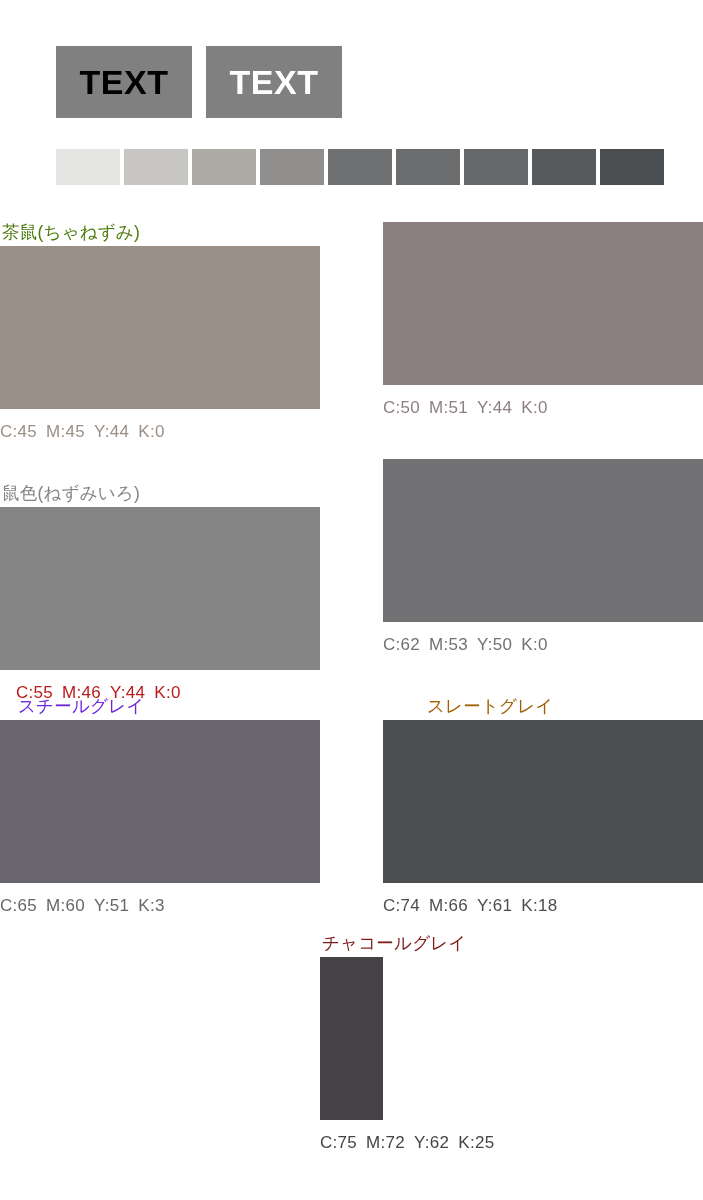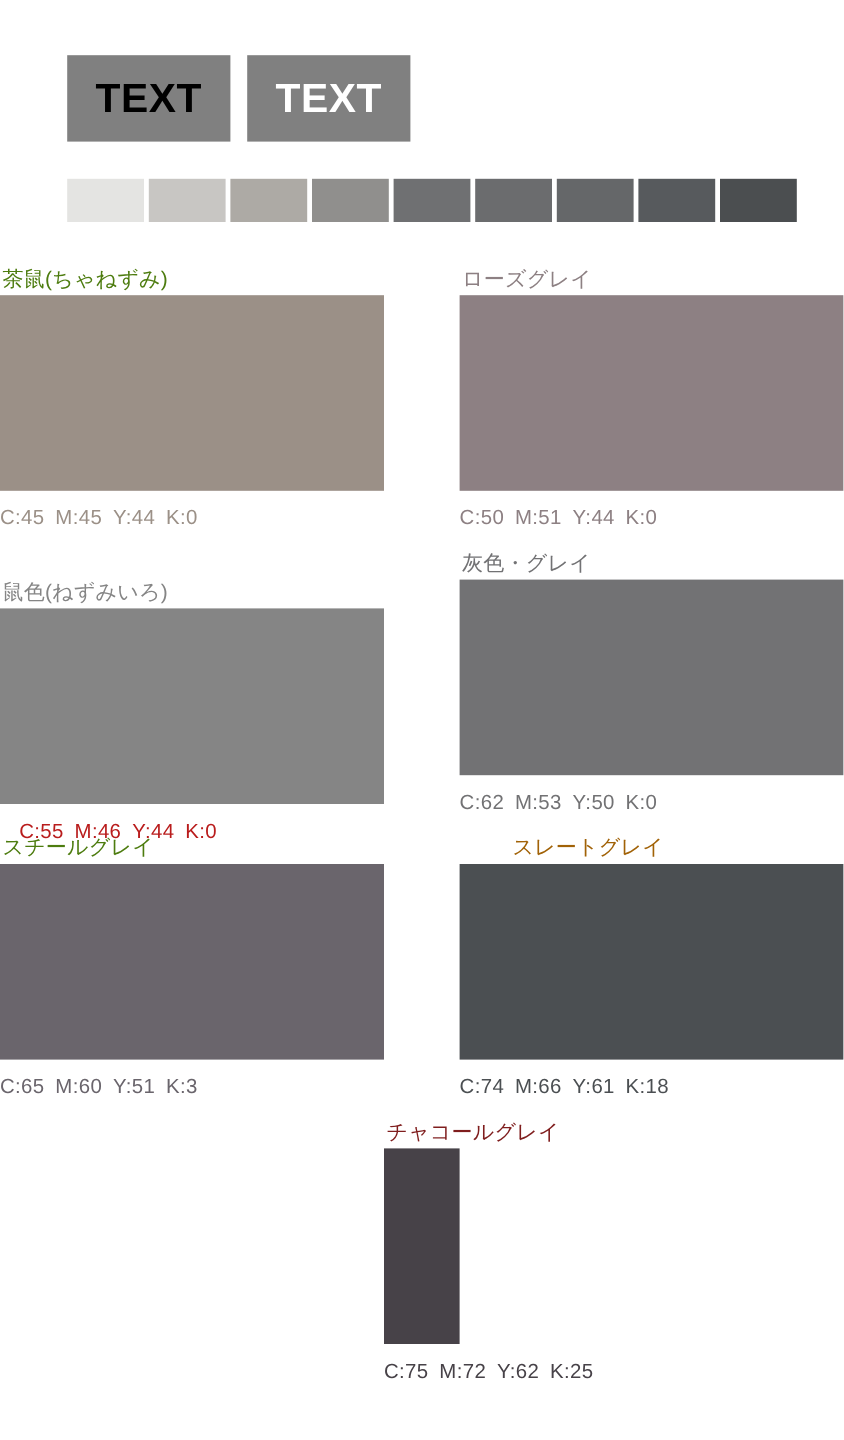--- a/index.html
+++ b/index.html
@@ -110,45 +110,43 @@
 
   <div class="cell">
     <div class="cell-name" style="color: #4d7c0f;">茶鼠(ちゃねずみ)</div>
     <div class="cell-box" style="background-color: rgb(155, 144, 135);"></div>
     <div class="cell-cmyk" style="color: rgb(155, 144, 135);">
       <span class="cmyk-part">C:45</span><span class="cmyk-part">M:45</span><span class="cmyk-part">Y:44</span><span class="cmyk-part">K:0</span>
     </div>
   </div>
   <div class="cell spacer"></div>
   <div class="cell">
-    <div class="cell-name" style="color: rgb(141, 128, 131);">ローズグレイ</div>
     <div class="cell-box" style="background-color: rgb(141, 128, 131);"></div>
     <div class="cell-cmyk" style="color: rgb(141, 128, 131);">
       <span class="cmyk-part">C:50</span><span class="cmyk-part">M:51</span><span class="cmyk-part">Y:44</span><span class="cmyk-part">K:0</span>
     </div>
   </div>
 
   <div class="cell">
     <div class="cell-name" style="color: rgb(133, 133, 133); margin-top: 24px;">鼠色(ねずみいろ)</div>
     <div class="cell-box" style="background-color: rgb(133, 133, 133);"></div>
     <div class="cell-cmyk" style="color: #b91c1c; padding-left: 16px;">
       <span class="cmyk-part">C:55</span><span class="cmyk-part">M:46</span><span class="cmyk-part">Y:44</span><span class="cmyk-part">K:0</span>
     </div>
   </div>
   <div class="cell spacer"></div>
   <div class="cell">
-    <div class="cell-name" style="color: rgb(114, 114, 116);">灰色・グレイ</div>
     <div class="cell-box" style="background-color: rgb(114, 114, 116);"></div>
     <div class="cell-cmyk" style="color: rgb(114, 114, 116);">
       <span class="cmyk-part">C:62</span><span class="cmyk-part">M:53</span><span class="cmyk-part">Y:50</span><span class="cmyk-part">K:0</span>
     </div>
   </div>
 
   <div class="cell">
-    <div class="cell-name" style="color: #4d7c0f;">スチールグレイ</div>
+    <div class="cell-name" style="color: #6d28d9; margin-left: 16px;">スチールグレイ</div>
     <div class="cell-box" style="background-color: rgb(106, 101, 108);"></div>
     <div class="cell-cmyk" style="color: rgb(106, 101, 108);">
       <span class="cmyk-part">C:65</span><span class="cmyk-part">M:60</span><span class="cmyk-part">Y:51</span><span class="cmyk-part">K:3</span>
     </div>
   </div>
   <div class="cell spacer"></div>
 
   <div class="cell">
     <div class="cell-name" style="color: #a16207; padding-left: 44px;">スレートグレイ</div>
     <div class="cell-box" style="background-color: rgb(75, 79, 82);"></div>

